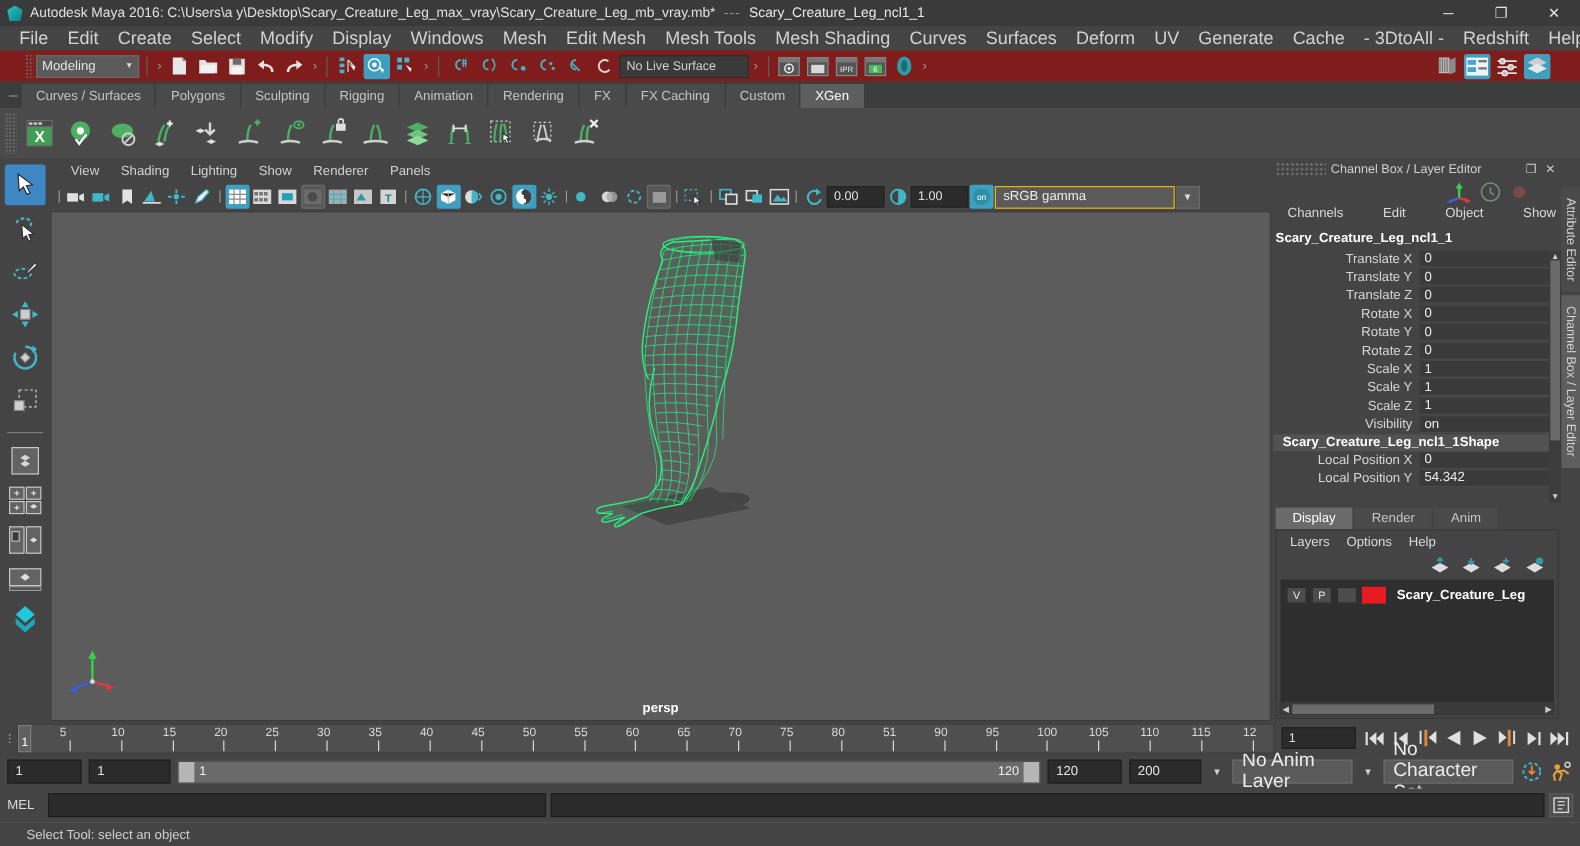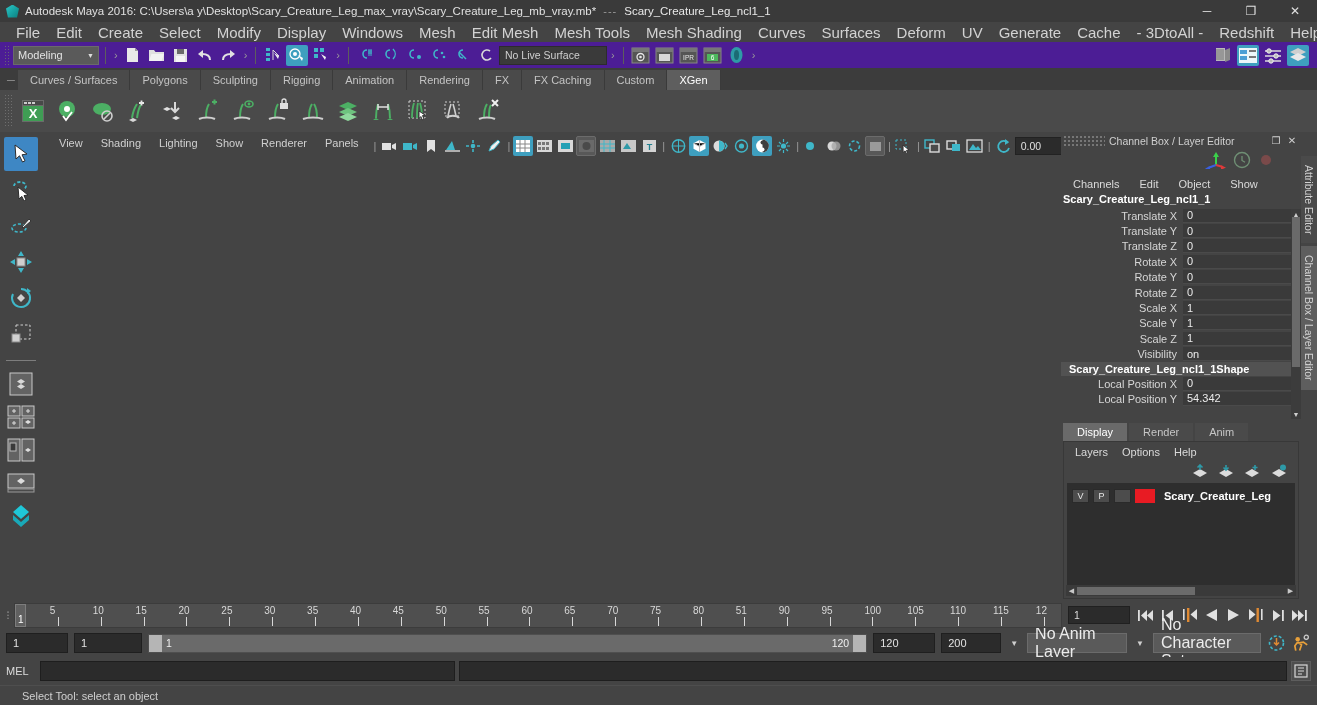--- a/index.html
+++ b/index.html
@@ -19,21 +19,21 @@
   .title-sep{ color:#9a9a9a; margin:0 7px; letter-spacing:1px; }
   .title-node{ color:#e8e8e8; }
   .win-btns{ margin-left:auto; display:flex; height:22px; }
   .win-btn{ width:44px; height:22px; display:flex; align-items:center; justify-content:center; color:#e0e0e0; font-size:12px; }
 
   
   .menubar{ height:20px; background:#444444; display:flex; align-items:center; padding-left:8px; flex:none; }
   .menu-item{ padding:2px 8px; font-size:15px; color:#d2d2d2; white-space:nowrap; }
 
   
-  .statusline{ height:26px; background:#4c1d95; display:flex; align-items:center; padding:0 4px; flex:none; gap:2px; }
+  .statusline{ height:26px; background:#7f1d1d; display:flex; align-items:center; padding:0 21px; flex:none; gap:2px; }
   .grip{ width:7px; height:20px; flex:none;
      background-image:radial-gradient(#6e6e6e 36%, transparent 38%);
      background-size:3px 3px; opacity:.85; }
   .mode-select{ width:86px; height:19px; background:#5a5a5a; border:1px solid #6a6a6a;
      display:flex; align-items:center; padding:0 4px; color:#e2e2e2; font-size:11px; position:relative; }
   .mode-select .caret{ margin-left:auto; font-size:7px; color:#ddd; }
   .vdiv{ width:1px; height:17px; background:#5d5d5d; margin:0 4px; flex:none; }
   .sbtn{ width:22px; height:21px; display:flex; align-items:center; justify-content:center; flex:none; position:relative; }
   .sbtn.on{ background:#3e9fbf; border-radius:2px; }
   .sbtn svg{ display:block; }
@@ -65,39 +65,39 @@
   
   .toolbox{ width:42px; background:#444444; display:flex; flex-direction:column; align-items:center;
      padding-top:5px; flex:none; }
   .tb{ width:34px; height:34px; margin-bottom:2px; display:flex; align-items:center; justify-content:center;
      border-radius:2px; flex:none; }
   .tb.sel{ background:#3e87c4; }
   .tb-sep{ width:30px; height:1px; background:#7d7d7d; margin:7px 0 8px; }
   .tb-small{ width:32px; height:30px; margin-bottom:3px; display:flex; align-items:center; justify-content:center; }
 
   
-  .vpcol{ flex:1; display:flex; flex-direction:row; min-width:0; background:#444; padding:2px 2px 0 0; }
+  .vpcol{ flex:1; display:flex; flex-direction:column; min-width:0; background:#444; padding:2px 2px 0 0; }
   .vpmenus{ height:18px; display:flex; align-items:center; padding-left:8px; gap:0; flex:none; background:#444444;}
   .vpmenu{ padding:1px 9px; font-size:11px; color:#d0d0d0; }
   .vptools{ height:24px; background:#444444; display:flex; align-items:center; padding-left:4px; gap:1px; flex:none; }
   .vbtn{ width:20px; height:20px; display:flex; align-items:center; justify-content:center; flex:none; border-radius:2px; }
   .vbtn.on{ background:#3e9fbf; }
   .vbtn.pressed{ background:#585858; border:1px solid #6b6b6b; }
   .viewport{ flex:1; background:#5c5c5c; position:relative; overflow:hidden; min-height:0; border:1px solid #3a3a3a; }
   .persp-label{ position:absolute; left:50%; transform:translateX(-50%); bottom:4px; color:#ffffff;
      font-size:11px; font-weight:bold; }
   .axis-gizmo{ position:absolute; left:12px; bottom:16px; width:60px; height:50px; }
 
   
   .cbcol{ width:240px; background:#444444; display:flex; flex-direction:column; flex:none; }
   .cb-title{ height:17px; display:flex; align-items:center; font-size:10.5px; color:#cfcfcf; gap:4px; padding:0 2px; }
   .dots{ width:42px; height:11px; background-image:radial-gradient(#777 35%, transparent 37%); background-size:4px 4px; }
   .cb-title-x{ width:14px; height:14px; display:flex; align-items:center; justify-content:center; font-size:10px; }
   .cb-gizmos{ height:22px; display:flex; align-items:center; justify-content:flex-end; gap:6px; padding-right:26px; }
-  .cb-menus{ height:20px; display:flex; align-items:flex-end; gap:4px; padding-left:4px; }
+  .cb-menus{ height:20px; display:flex; align-items:flex-start; gap:17px; padding-left:4px; }
   .cb-menu{ padding:1px 8px; font-size:11px; color:#dadada; }
   .cb-body{ flex:none; height:230px; background:#444444; position:relative; overflow:hidden; padding-right:10px; }
   .cb-node{ font-size:11px; font-weight:bold; color:#ffffff; padding:2px 0 3px 2px; }
   .ch-row{ display:flex; height:15.4px; align-items:center; }
   .ch-label{ flex:1; text-align:right; padding-right:6px; font-size:11px; color:#d6d6d6; white-space:nowrap; }
   .ch-val{ width:108px; background:#3a3a3a; height:14px; display:flex; align-items:center; padding-left:4px;
      font-size:11px; color:#ebebeb; border-bottom:1px solid #4a4a4a;}
   .ch-section{ font-size:11px; font-weight:bold; color:#efefef; padding:3px 0 2px 2px; }
   .ch-shape{ font-size:11px; font-weight:bold; color:#ffffff; background:#525252; padding:1px 0 1px 8px; }
   .cb-scroll{ position:absolute; right:0; top:18px; width:10px; bottom:2px; background:#3c3c3c; }

